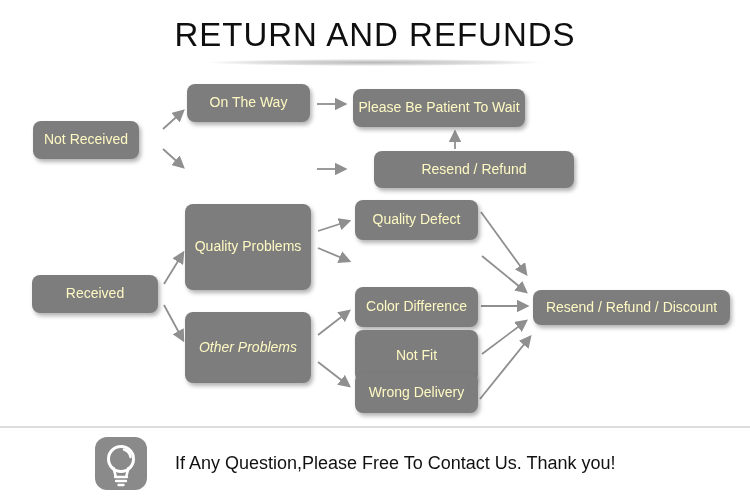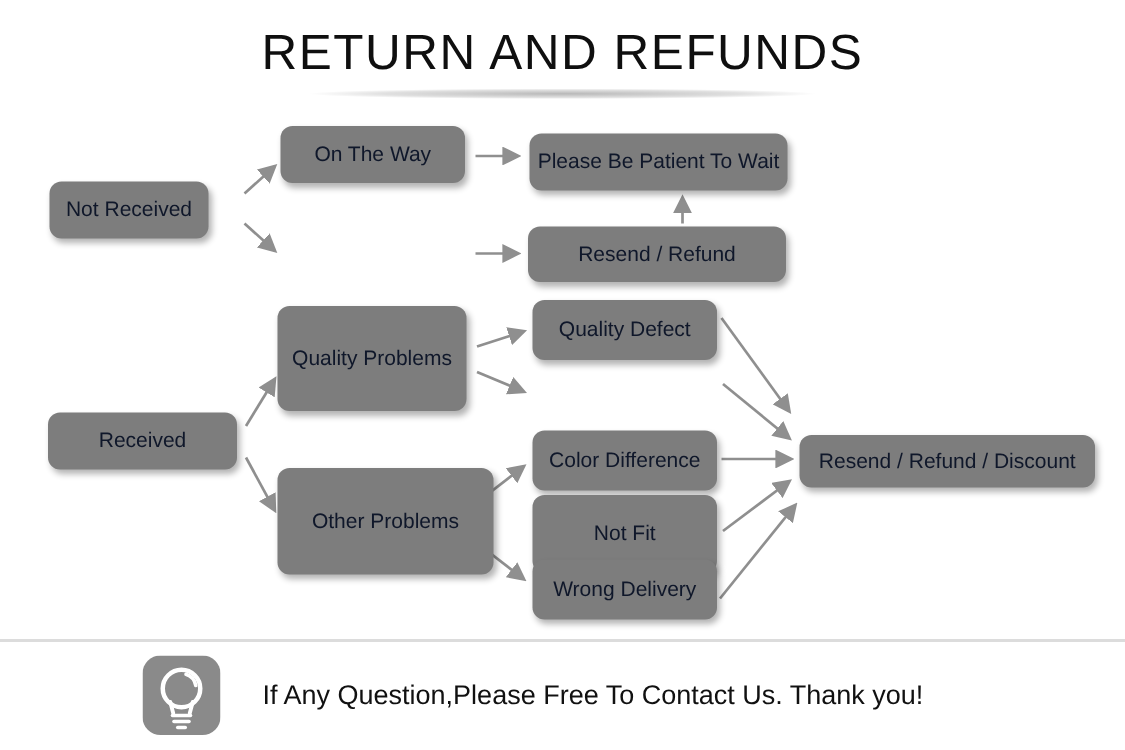--- a/index.html
+++ b/index.html
@@ -29,21 +29,21 @@
     left: 158px;
     top: 58px;
     width: 434px;
     height: 9px;
     background: radial-gradient(ellipse 50% 50% at center, rgba(0,0,0,0.28) 0%, rgba(0,0,0,0.12) 55%, rgba(0,0,0,0) 78%);
   }
   .node {
     position: absolute;
     background: #7d7d7d;
     border-radius: 8px;
-    color: #0f172a;
+    color: #fef9c3;
     font-size: 14px;
     display: flex;
     align-items: center;
     justify-content: center;
     text-align: center;
     box-shadow: 2px 3px 4px rgba(0,0,0,0.30);
     padding: 2px 4px;
     line-height: 1.1;
   }
   .arrows {
@@ -109,24 +109,24 @@
       <line x1="482" y1="256" x2="526" y2="292" marker-end="url(#ah)"></line>
       <line x1="481" y1="306" x2="527" y2="306" marker-end="url(#ah)"></line>
       <line x1="482" y1="354" x2="526" y2="321" marker-end="url(#ah)"></line>
       <line x1="480" y1="399" x2="530" y2="337" marker-end="url(#ah)"></line>
     </g>
   </svg>
 
   <div class="node" style="left:33px;  top:121px; width:106px; height:38px;">Not Received</div>
   <div class="node" style="left:187px; top:84px;  width:123px; height:38px;">On The Way</div>
   <div class="node" style="left:353px; top:89px;  width:172px; height:38px;">Please Be Patient To Wait</div>
-  <div class="node" style="left:352px; top:151px; width:172px; height:37px;">Resend / Refund</div>
+  <div class="node" style="left:374px; top:151px; width:200px; height:37px;">Resend / Refund</div>
   <div class="node" style="left:32px;  top:275px; width:126px; height:38px;">Received</div>
-  <div class="node" style="left:185px; top:204px; width:126px; height:70px;text-align:center;">Quality Problems</div>
-  <div class="node" style="left:185px; top:312px; width:144px; height:71px;">Other Problems</div>
+  <div class="node" style="left:185px; top:204px; width:126px; height:86px;text-align:center;">Quality Problems</div>
+  <div class="node" style="left:185px; top:312px; width:126px; height:71px;font-style:italic;">Other Problems</div>
   <div class="node" style="left:355px; top:200px; width:123px; height:40px;">Quality Defect</div>
   <div class="node" style="left:355px; top:287px; width:123px; height:40px;">Color Difference</div>
   <div class="node" style="left:355px; top:330px; width:123px; height:52px;">Not Fit</div>
   <div class="node" style="left:355px; top:373px; width:123px; height:40px;">Wrong Delivery</div>
   <div class="node" style="left:533px; top:290px; width:197px; height:35px;">Resend / Refund / Discount</div>
 
   <div class="footer-divider"></div>
 
   <div class="footer">
     <svg class="bulb-badge" viewBox="0 0 52 53" xmlns="http://www.w3.org/2000/svg">

